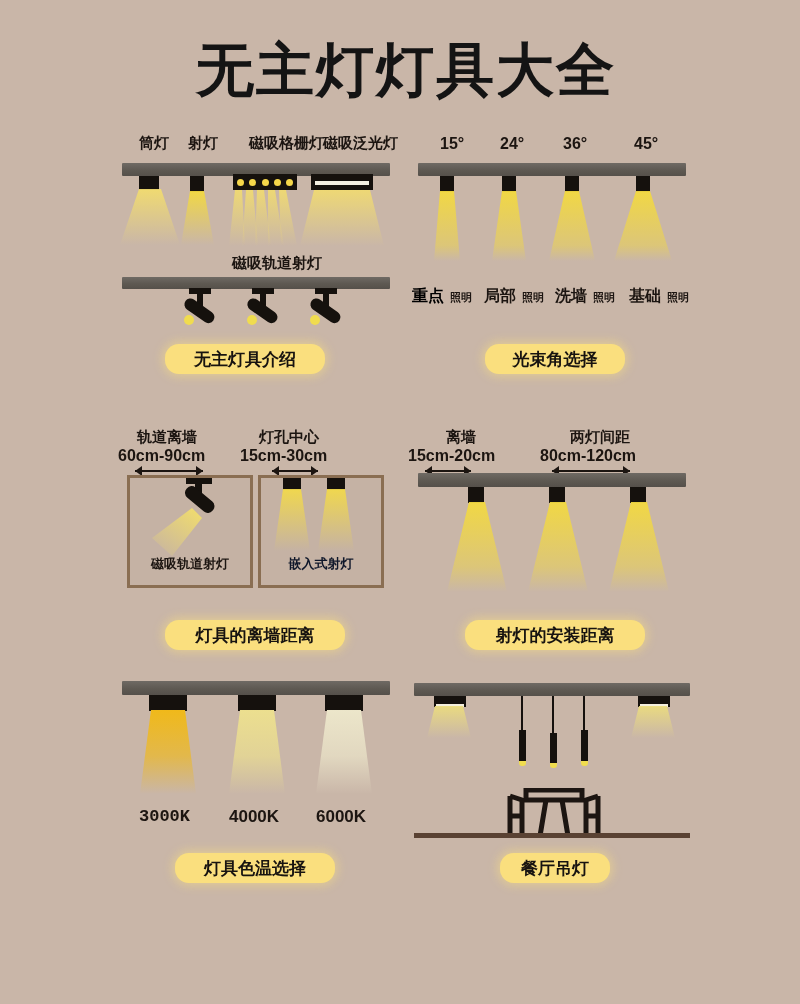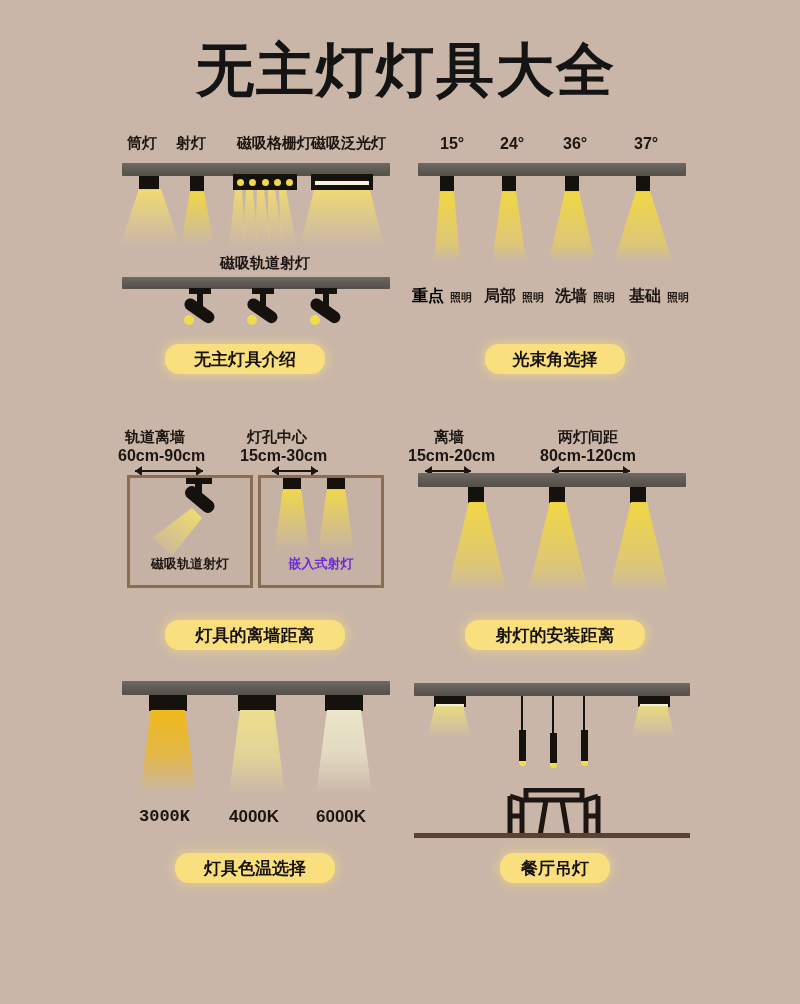--- a/index.html
+++ b/index.html
@@ -22,21 +22,21 @@
 
   
   .rail {
     position: absolute;
     background: linear-gradient(180deg,#6f6a64 0%,#5e5952 55%,#55504a 100%);
     border-radius: 1px;
   }
   .fixture { position: absolute; background: #15110d; }
   .lbl {
     position: absolute; color: #1c1511; font-weight: 700;
-    font-family: "DejaVu Sans", sans-serif; white-space: nowrap;
+    font-family: "DejaVu Sans", sans-serif; white-space: nowrap; margin-left: 12px;
   }
   .lbl.cn { font-size: 15px; }
   .num { position: absolute; color:#1c1511; font-size:16px; font-weight:600;
          font-family:"Liberation Sans",sans-serif; white-space:nowrap;}
   .badge {
     position: absolute;
     background: #fadf7e;
     border-radius: 14px;
     height: 30px; line-height: 30px;
     text-align: center;
@@ -160,21 +160,21 @@
     </svg>
 
     <div class="badge" style="left:165px; top:344px; width:160px;">无主灯具介绍</div>
   </div>
 
   <div>
 
     <div class="num" style="left:440px; top:135px;">15°</div>
     <div class="num" style="left:500px; top:135px;">24°</div>
     <div class="num" style="left:563px; top:135px;">36°</div>
-    <div class="num" style="left:634px; top:135px;">37°</div>
+    <div class="num" style="left:634px; top:135px;">45°</div>
 
     <div class="rail" style="left:418px; top:163px; width:268px; height:13px;"></div>
 
     <div class="fixture" style="left:440px; top:176px; width:14px; height:16px;"></div>
     <div class="fixture" style="left:502px; top:176px; width:14px; height:16px;"></div>
     <div class="fixture" style="left:565px; top:176px; width:14px; height:16px;"></div>
     <div class="fixture" style="left:636px; top:176px; width:14px; height:16px;"></div>
 
     <svg class="beam" style="left:410px; top:191px;" width="280" height="72">
       <defs>
@@ -248,21 +248,21 @@
     <svg class="beam" style="left:262px; top:489px;" width="120" height="64">
       <defs>
           <linearGradient id="bge" x1="0" y1="0" x2="0" y2="1">
         <stop offset="0%" stop-color="#f2d94a" stop-opacity=".95"></stop>
         <stop offset="100%" stop-color="#f2d94a" stop-opacity="0"></stop>
           </linearGradient>
         </defs>
       <polygon points="21,0 39,0 48,62 12,62" fill="url(#bge)"></polygon>
       <polygon points="65,0 83,0 92,62 56,62" fill="url(#bge)"></polygon>
     </svg>
-    <div style="position:absolute;left:258px;top:555px;width:126px;text-align:center;font-size:13px;font-weight:700;color:#6d28d9;font-family:'DejaVu Sans',sans-serif;">嵌入式射灯</div>
+    <div style="position:absolute;left:258px;top:555px;width:126px;text-align:center;font-size:13px;font-weight:700;color:#0f172a;font-family:'DejaVu Sans',sans-serif;">嵌入式射灯</div>
 
     <div class="badge" style="left:165px; top:620px; width:180px;">灯具的离墙距离</div>
   </div>
 
   <div>
 
     <div class="lbl cn" style="left:434px; top:428px;">离墙</div>
     <div class="num" style="left:408px; top:447px;">15cm-20cm</div>
     <div class="lbl cn" style="left:558px; top:428px;">两灯间距</div>
     <div class="num" style="left:540px; top:447px;">80cm-120cm</div>

